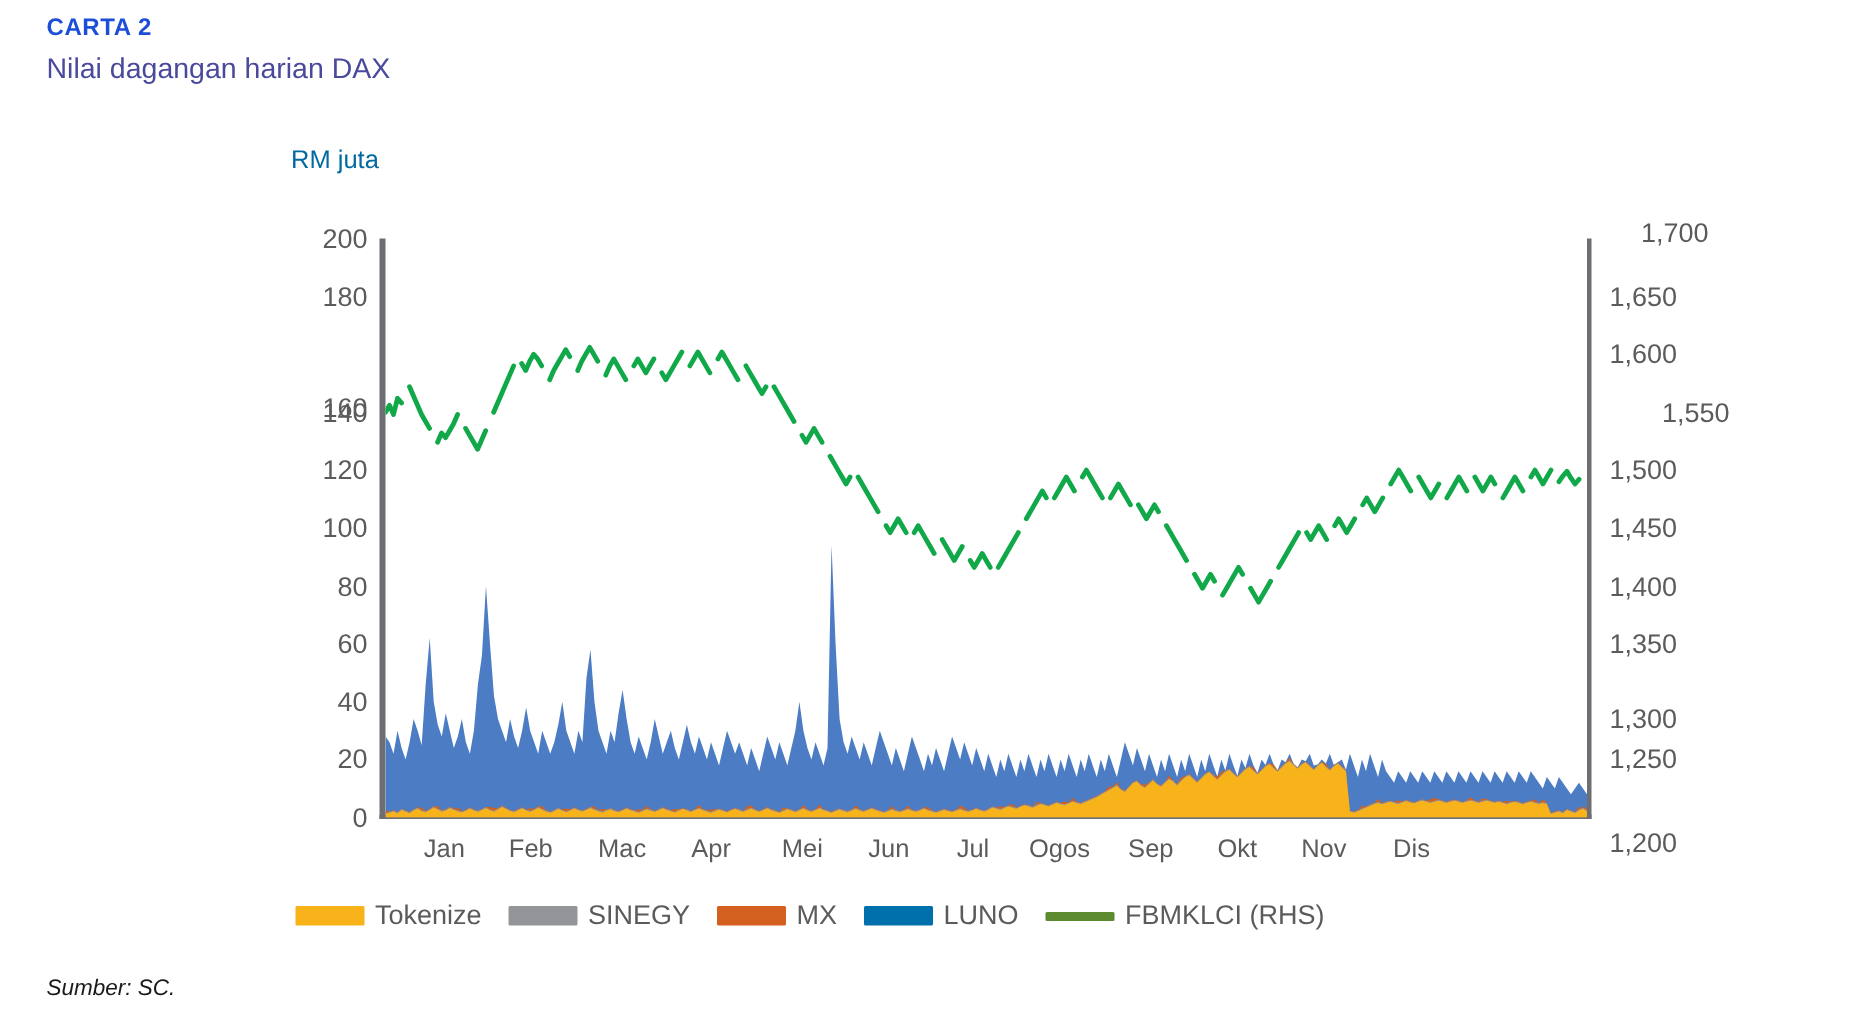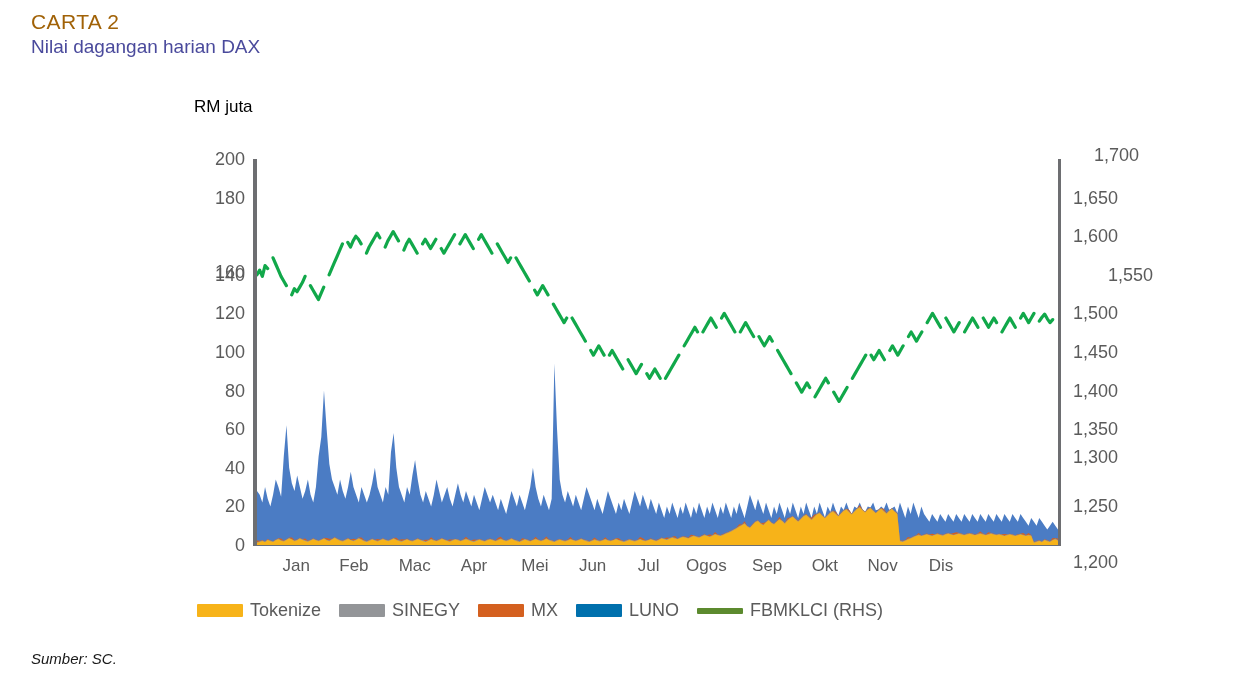--- a/index.html
+++ b/index.html
@@ -5,30 +5,30 @@
   html,body{margin:0;padding:0;}
   body{
     width:1242px;height:687px;background:#ffffff;
     font-family:"Liberation Sans",sans-serif;
     overflow:hidden;position:relative;
   }
   #root{position:absolute;inset:0;}
 
   .chart-label{
     position:absolute;left:31px;top:10px;
-    font-size:21px;font-weight:normal;letter-spacing:.4px;
-    color:#a16207;
+    font-size:16px;font-weight:bold;letter-spacing:.4px;
+    color:#1d4ed8;
   }
   .chart-title{
     position:absolute;left:31px;top:36px;
     font-size:19px;font-weight:normal;color:#4a4a9c;
   }
   .axis-unit{
     position:absolute;left:194px;top:97px;
-    font-size:17px;color:#000000;text-align:center;
+    font-size:17px;color:#0369a1;text-align:center;
   }
   .source-note{
     position:absolute;left:31px;top:650px;
     font-size:15px;font-style:italic;color:#1a1a1a;
   }
 
   
   #plot{
     position:absolute;left:257px;top:159px;
     width:801px;height:386px;
@@ -101,21 +101,21 @@
     </div>
   <div id="yticks-right">
       <div class="ytick right" style="top: 146px; margin-left: 21px;">1,700</div>
       <div class="ytick right" style="top: 188.6px;">1,650</div>
       <div class="ytick right" style="top: 227.2px;">1,600</div>
       <div class="ytick right" style="top: 265.8px; margin-left: 35px;">1,550</div>
       <div class="ytick right" style="top: 304.4px;">1,500</div>
       <div class="ytick right" style="top: 343px;">1,450</div>
       <div class="ytick right" style="top: 381.6px;">1,400</div>
       <div class="ytick right" style="top: 420.2px;">1,350</div>
-      <div class="ytick right" style="top: 448px;">1,300</div>
+      <div class="ytick right" style="top: 470px;">1,300</div>
       <div class="ytick right" style="top: 497.4px;">1,250</div>
       <div class="ytick right" style="top: 553px;">1,200</div>
     </div>
   <div id="xticks">
       <div class="xtick" style="left: 296.224px;">Jan</div>
       <div class="xtick" style="left: 353.896px;">Feb</div>
       <div class="xtick" style="left: 414.772px;">Mac</div>
       <div class="xtick" style="left: 474.046px;">Apr</div>
       <div class="xtick" style="left: 534.922px;">Mei</div>
       <div class="xtick" style="left: 592.594px;">Jun</div>

